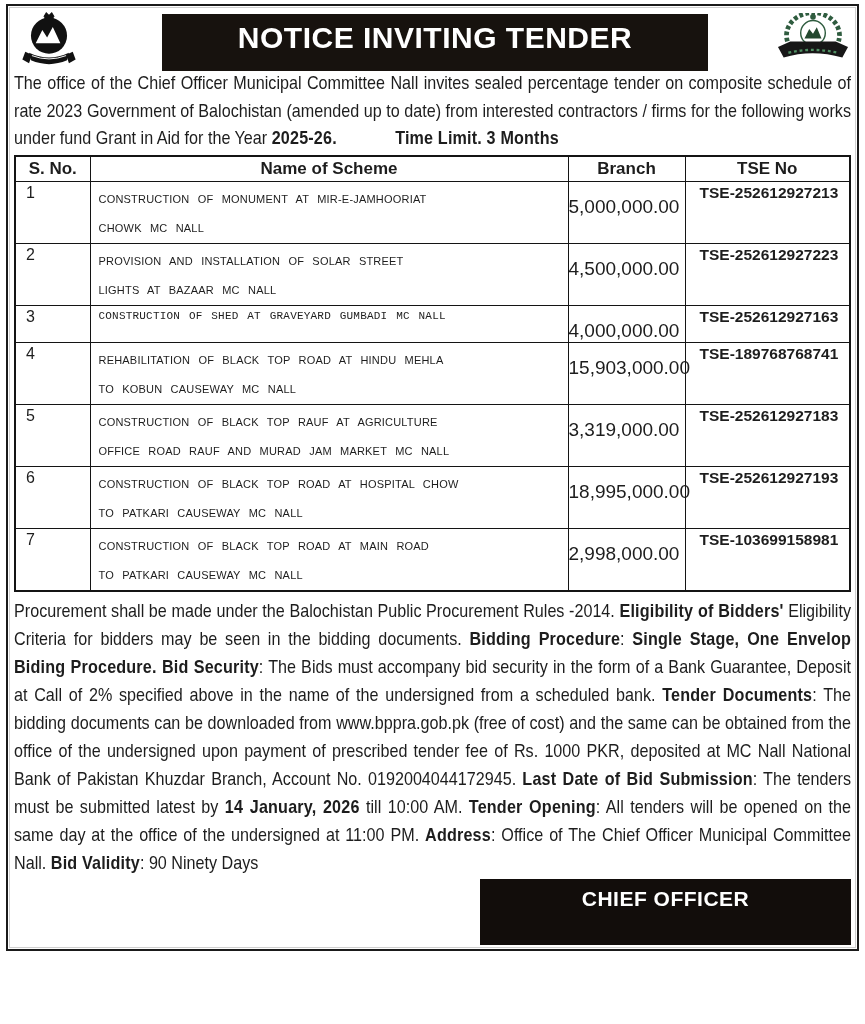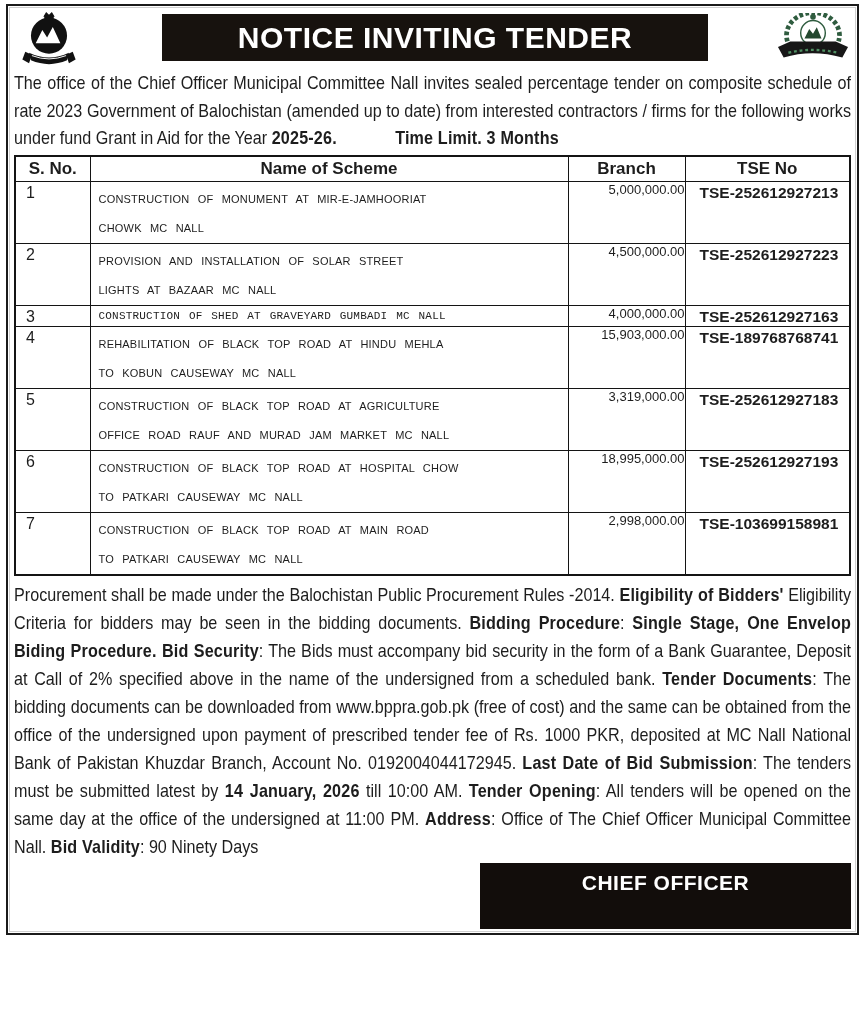--- a/index.html
+++ b/index.html
@@ -8,21 +8,21 @@
 
   .doc {
     width:853px; margin:4px auto 0; border:2px solid #1a1a1a;
     box-shadow: inset 0 0 0 1px #fefefe, inset 0 0 0 2px #cfcfcf;
     padding:3px 6px 0; background:#fff; position:relative;
   }
 
   
   .hdr { position:relative; height:58px; }
   .title-bar {
-    position:absolute; left:148px; top:5px; width:546px; height:47px;
+    position:absolute; left:148px; top:5px; width:546px; height:57px;
     background:#17120e; color:#fff; text-align:center; line-height:47px;
     font-weight:bold; font-size:30px; letter-spacing:.5px;
   }
   .logo-left { position:absolute; left:6px; top:1px; }
   .logo-right { position:absolute; right:0; top:4px; }
 
   
   .condensed {
     width:117.65%; transform:scaleX(.85); transform-origin:0 0;
     text-align:justify; font-size:19px; line-height:27.5px; letter-spacing:0;
@@ -30,21 +30,21 @@
   .intro { margin-top:2px; }
 
   
   table.schemes { width:100%; border-collapse:collapse; margin-top:3px; border:2px solid #141414; table-layout:fixed; }
   table.schemes th, table.schemes td { border:1.5px solid #141414; vertical-align:top;margin-left:9px; }
   th { font-size:17px; font-weight:bold; text-align:center; padding:2px 0; }
   .w-sno{width:75px;} .w-scheme{width:478px;} .w-amount{width:117px;} .w-tse{width:165px;}
   .c-sno { font-size:16px; padding:2px 0 0 10px; }
   .c-scheme { font-size:11px; padding:3px 4px 0 8px; line-height:29px; word-spacing:5px; letter-spacing:.2px; }
   .c-scheme.tight { line-height:19px; padding-top:1px; word-spacing:2px;font-family:Liberation Mono, monospace; }
-  .c-amount { font-size:13px; text-align:right; padding-top:0; }
+  .c-amount { font-size:19px; text-align:left; padding-top:14px; }
   .c-tse { font-size:15.5px; font-weight:bold; padding-top:2px;padding-left:14px; }
 
   
   .terms { margin-top:5px; font-size:19px; line-height:28px; }
   .terms b, .intro b { letter-spacing:.2px; }
 
   
   .sign-row { position:relative; height:72px; }
   .officer-box {
     position:absolute; right:0; top:2px; width:371px; height:66px;
@@ -128,21 +128,21 @@
       <td class="c-scheme">
         <div>REHABILITATION OF BLACK TOP ROAD AT HINDU MEHLA</div>
         <div>TO  KOBUN CAUSEWAY MC NALL</div>
       </td>
       <td class="c-amount">15,903,000.00</td>
       <td class="c-tse">TSE-189768768741</td>
     </tr>
     <tr style="height:56px">
       <td class="c-sno">5</td>
       <td class="c-scheme">
-        <div>CONSTRUCTION OF BLACK TOP ROAD AT AGRICULTURE</div>
+        <div>CONSTRUCTION OF BLACK TOP RAUF AT AGRICULTURE</div>
         <div>OFFICE  ROAD RAUF AND MURAD JAM MARKET MC NALL</div>
       </td>
       <td class="c-amount">3,319,000.00</td>
       <td class="c-tse">TSE-252612927183</td>
     </tr>
     <tr style="height:54px">
       <td class="c-sno">6</td>
       <td class="c-scheme">
         <div>CONSTRUCTION OF BLACK TOP ROAD AT HOSPITAL CHOW</div>
         <div>TO PATKARI CAUSEWAY MC NALL</div>

